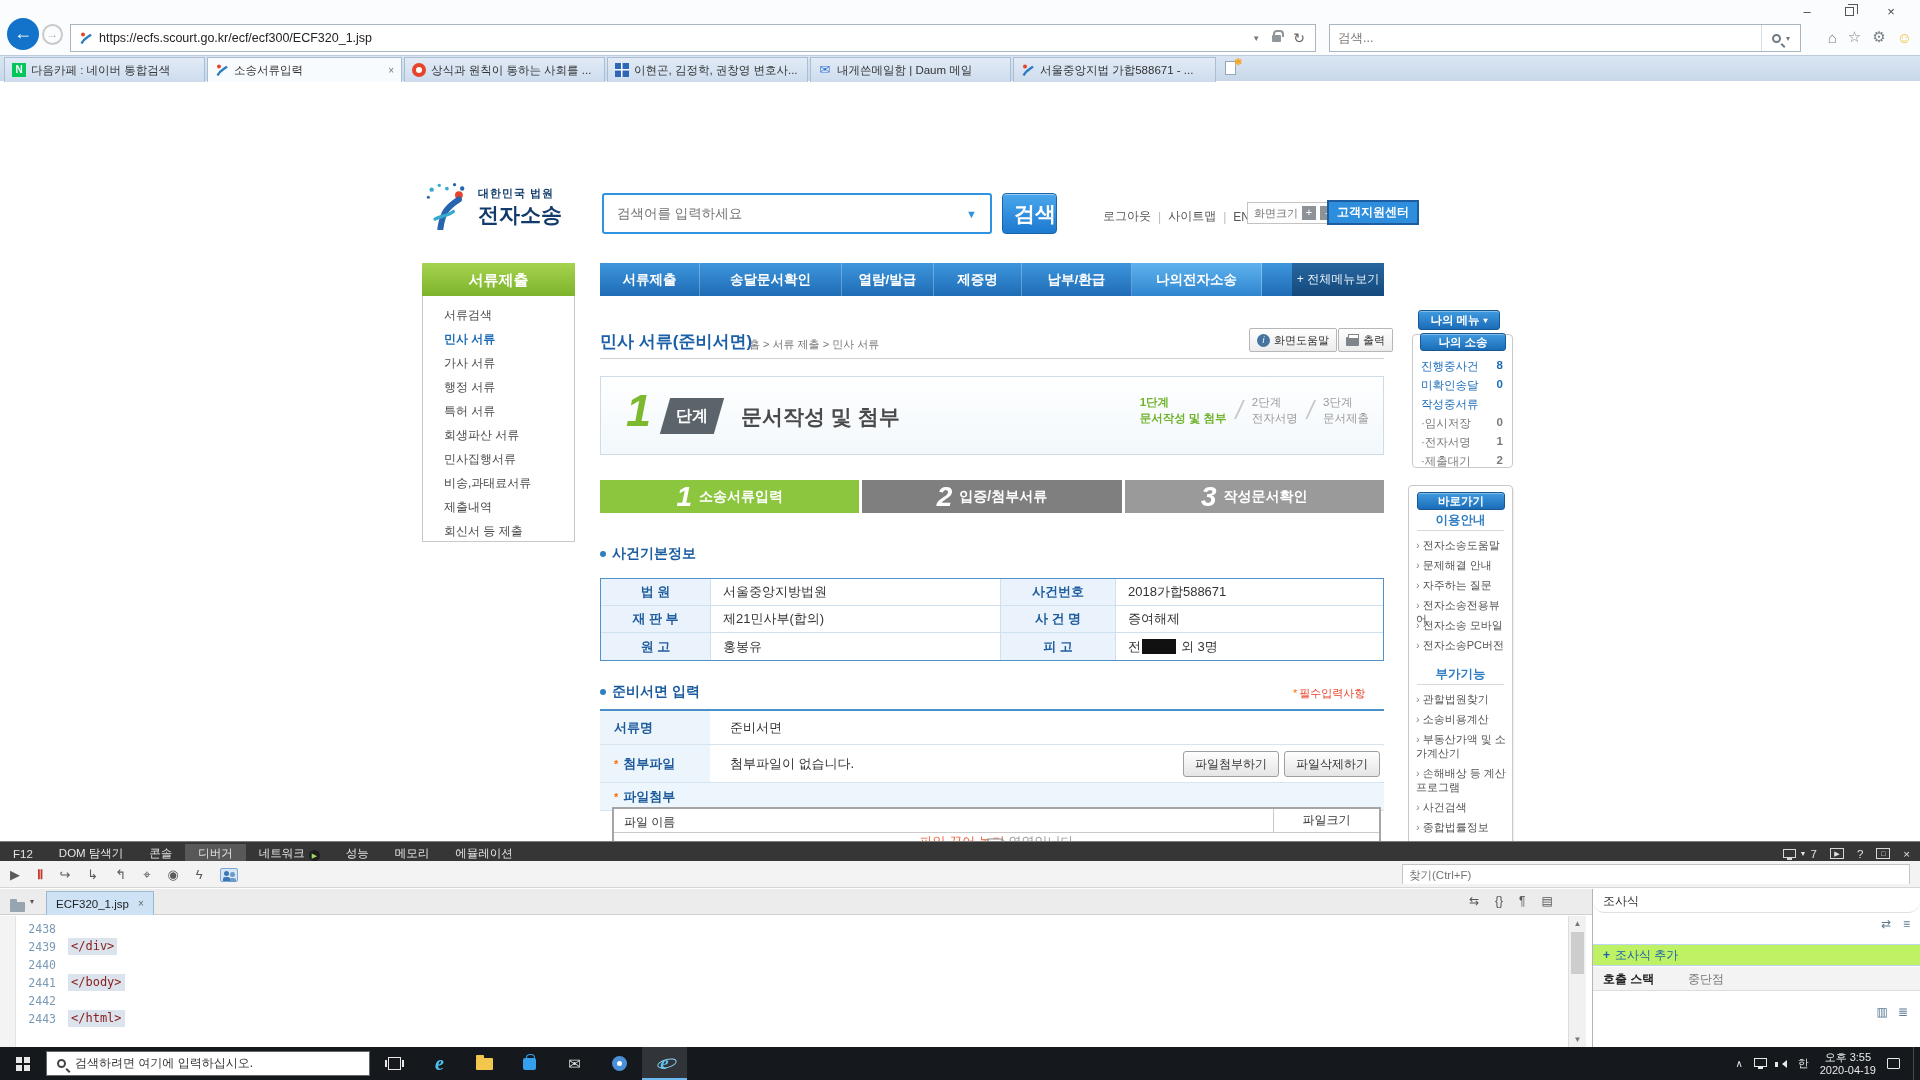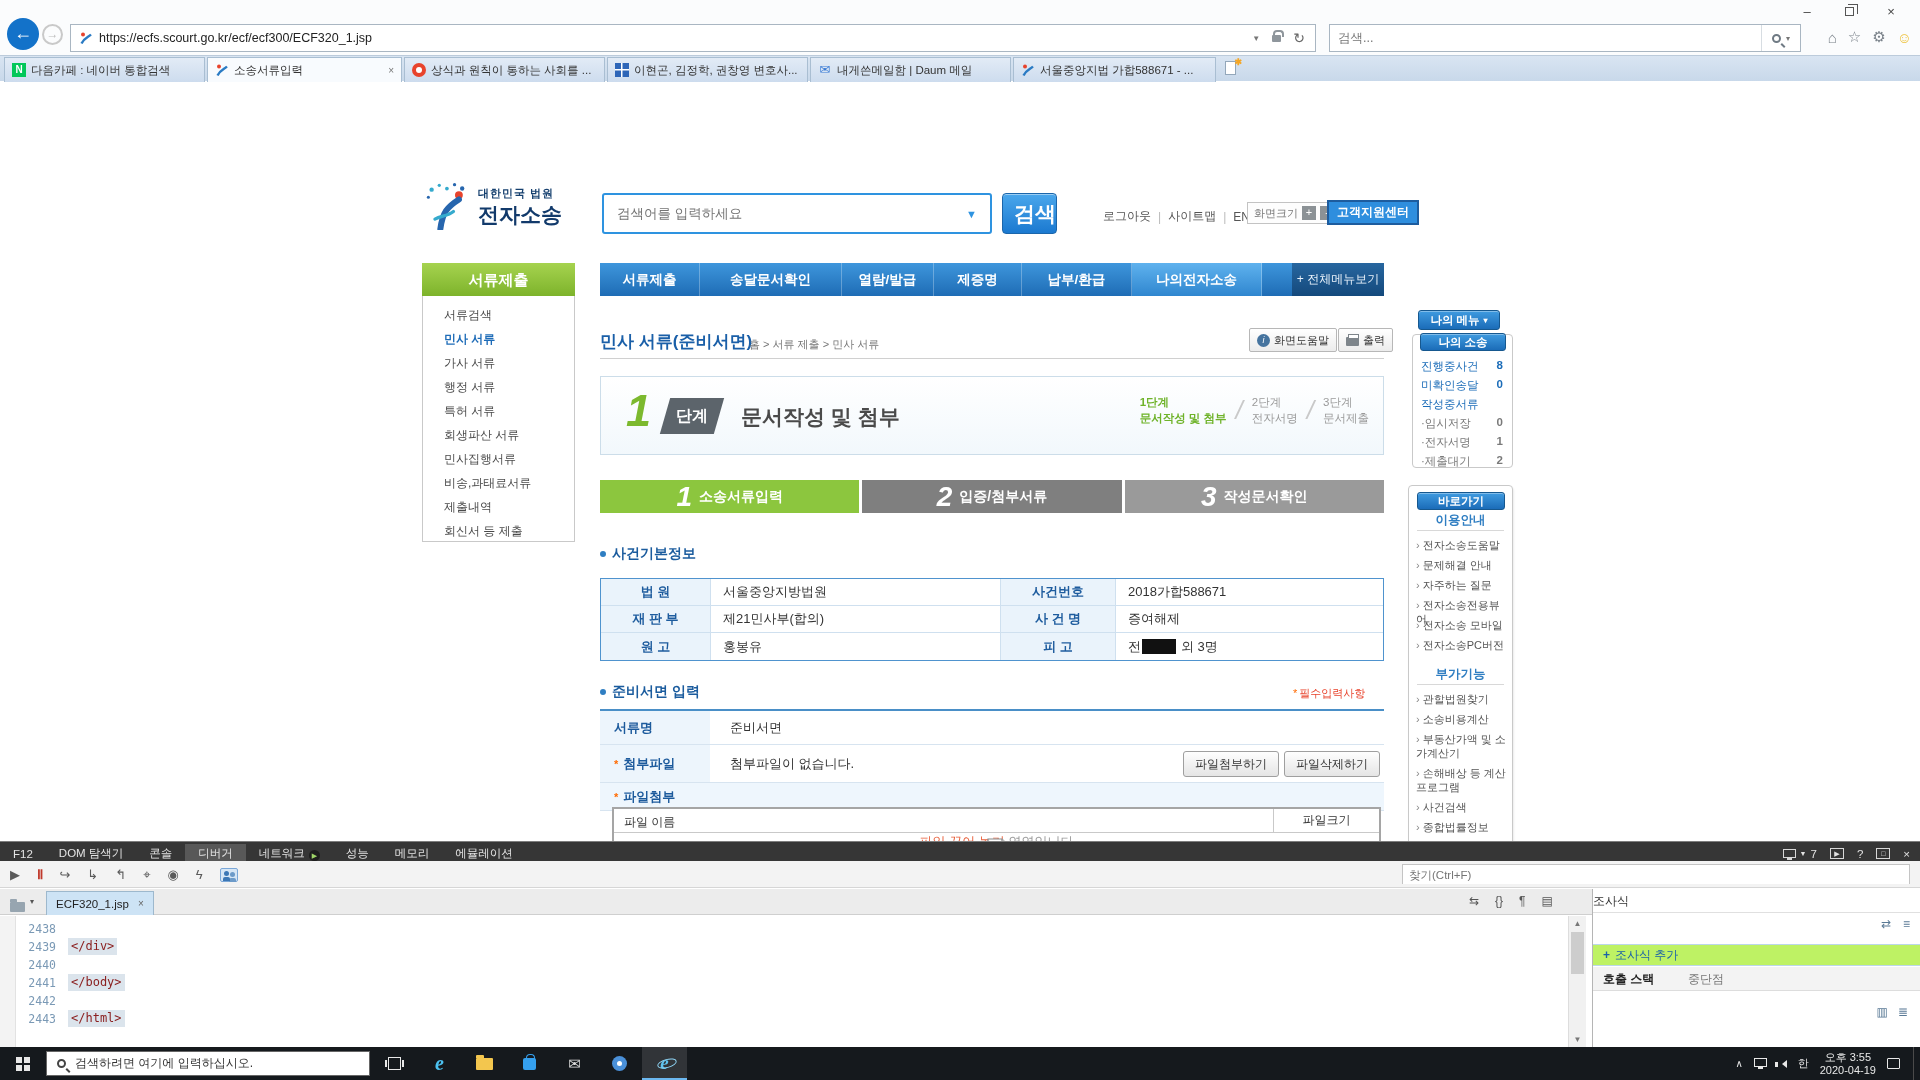--- a/index.html
+++ b/index.html
@@ -173,21 +173,21 @@
   .ftools { position:absolute; left:1469px; top:5px; display:flex; gap:16px; color:#555; font-size:12px; }
   .code { position:absolute; left:0; top:74px; width:1568px; bottom:0; font-family:"DejaVu Sans Mono",monospace; }
   .bp-margin { position:absolute; left:0; top:0; width:16px; height:100%; background:#f3f3f3; border-right:1px solid #e2e2e2; }
   .cl { position:absolute; left:0; width:100%; height:18px; }
   .cl .num { position:absolute; left:20px; width:36px; text-align:right; color:#7a99b5; font-size:11.5px; line-height:18px; }
   .cl .tag { position:absolute; left:68px; font-size:12px; color:#8b2020; background:#dbe4ec; padding:0 3px; line-height:17px; }
   .code-scroll { position:absolute; left:1568px; top:74px; width:18px; bottom:0; background:#f1f1f1; border-left:1px solid #ddd; }
   .code-scroll .arr { position:absolute; left:0; width:100%; text-align:center; color:#777; font-size:8px; }
   .code-scroll .thumb { position:absolute; left:2px; right:2px; top:16px; height:42px; background:#cdcdcd; }
   .watch { position:absolute; left:1592px; top:47px; right:0; bottom:0; border-left:1px solid #b5b5b5; background:#fff; }
-  .w-title { position:absolute; left:0; top:0; width:100%; height:24px; border-bottom:1px solid #e0e0e0; font-size:12px; color:#333; line-height:24px; padding-left:0; }
+  .w-title { position:absolute; left:0; top:0; width:100%; height:24px; border-bottom:1px solid #e0e0e0; font-size:12px; color:#333; line-height:24px; padding-left:10px;border-radius:12px; }
   .w-tools { position:absolute; right:10px; top:28px; display:flex; gap:12px; color:#5a7a96; font-size:12px; }
   .w-add { position:absolute; left:0; top:55px; width:100%; height:22px; background:#bef264; border-top:1px solid #bcd7ea; border-bottom:1px solid #bcd7ea; font-size:12px; color:#1b62a8; line-height:21px; padding-left:10px; }
   .w-add b { margin-right:5px; }
   .w-tabs { position:absolute; left:0; top:78px; width:100%; height:24px; background:#f3f3f3; border-bottom:1px solid #ddd; font-size:12px; line-height:24px; }
   .w-cs { position:absolute; left:10px; color:#222; font-weight:bold; }
   .w-bp { position:absolute; left:95px; color:#777; }
   .w-bottom { position:absolute; right:12px; bottom:28px; display:flex; gap:10px; color:#5a7a96; font-size:12px; }
   
   .taskbar { position:absolute; left:0; top:1047px; width:1920px; height:33px; background:#15191d; }
   .start { position:absolute; left:0; top:0; width:46px; height:33px; display:flex; align-items:center; justify-content:center; }

